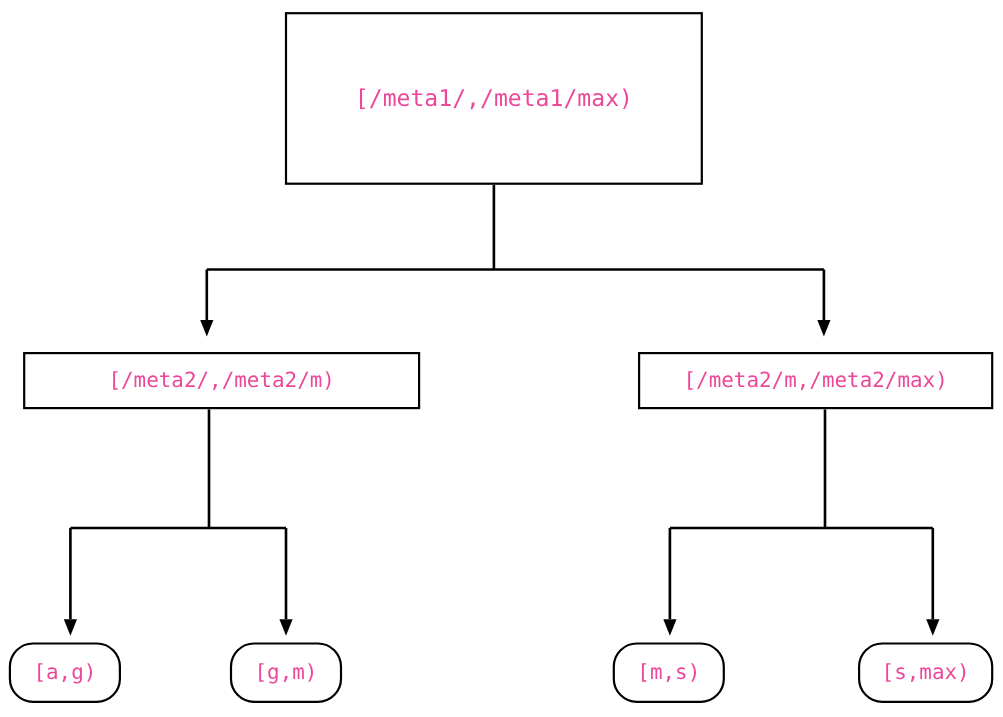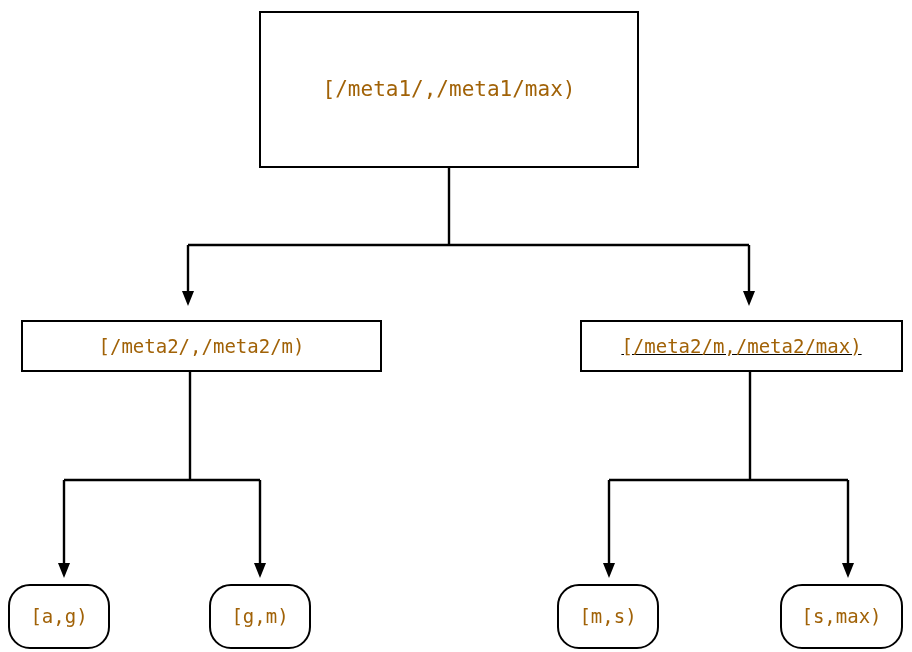--- a/index.html
+++ b/index.html
@@ -28,21 +28,21 @@
     align-items: center;
     justify-content: center;
     color: #000000;
     font-family: "DejaVu Sans Mono", "Liberation Mono", monospace;
     white-space: pre;
     letter-spacing: 0px;
   }
   .node-label {
     display: block;
     line-height: 1;
-    color: #a16207;
+    color: #ec4899;
     font-family: "DejaVu Sans Mono", "Liberation Mono", monospace;
     white-space: pre;
   }
   #node-root {
     left: 259px;
     top: 11px;
     width: 380px;
     height: 157px;
     font-size: 21px;
   }
@@ -52,25 +52,24 @@
     width: 361px;
     height: 52px;
     font-size: 19px;
   }
   #node-mid-right {
     left: 580px;
     top: 320px;
     width: 323px;
     height: 52px;
     font-size: 19px;
-    text-decoration: underline;
   }
   .leaf {
     top: 584px;
-    height: 65px;
+    height: 55px;
     font-size: 19px;
     border-radius: 22px;
   }
   #node-leaf-ag   { left: 8px;   width: 102px; }
   #node-leaf-gm   { left: 209px; width: 102px; }
   #node-leaf-ms   { left: 557px; width: 102px; }
   #node-leaf-smax { left: 780px; width: 123px; }
 
   
   .edge-layer {

